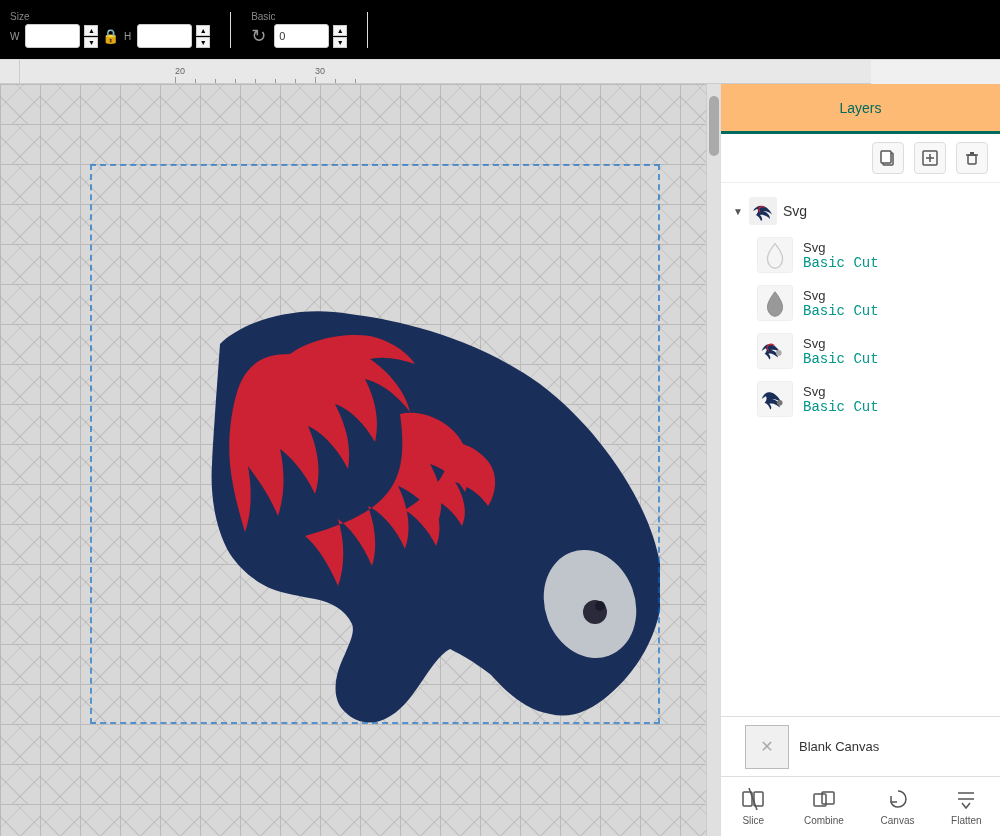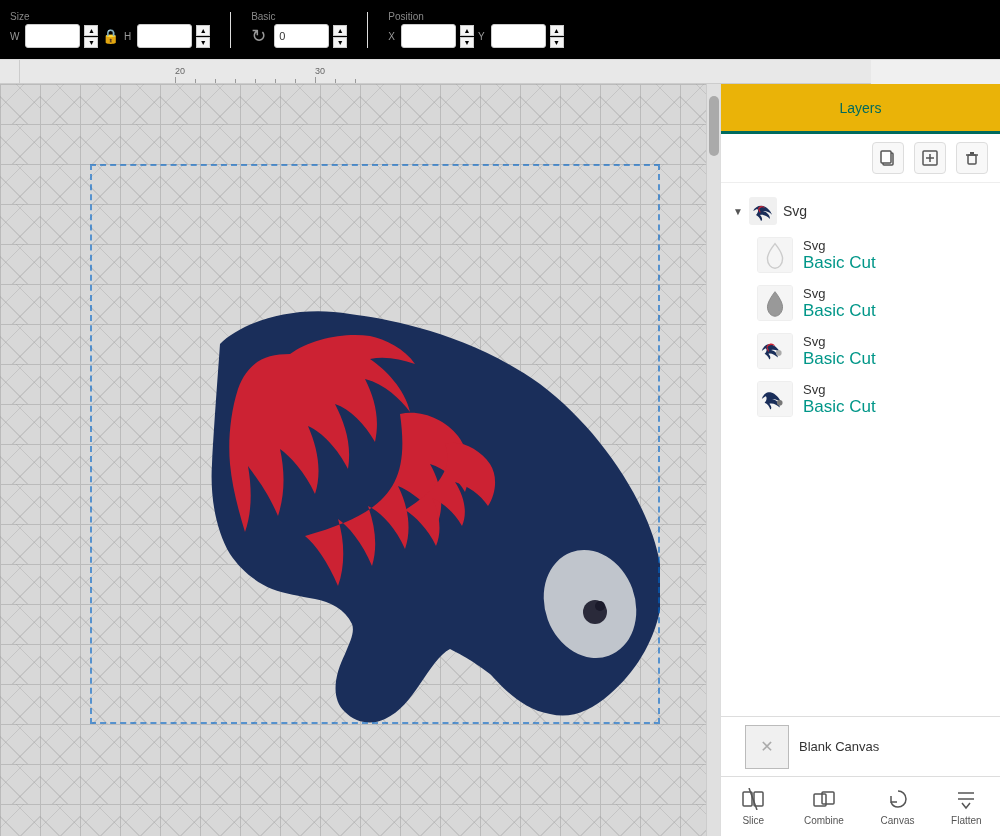--- a/index.html
+++ b/index.html
@@ -171,21 +171,21 @@
       background: #fff;
       border-left: 1px solid #ddd;
       display: flex;
       flex-direction: column;
     }
 
     
     #panel-tabs {
       display: flex;
       border-bottom: 2px solid #e0e0e0;
-      background: #eab308;
+      background: #fdba74;
     }
     .panel-tab {
       flex: 1;
       height: 50px;
       display: flex;
       align-items: center;
       justify-content: center;
       font-size: 14px;
       font-weight: 500;
       cursor: pointer;
@@ -277,22 +277,23 @@
     .layer-info {
       display: flex;
       flex-direction: column;
     }
     .layer-name {
       font-size: 13px;
       color: #333;
       font-weight: 500;
     }
     .layer-sub {
-      font-size: 17px;
+      font-size: 14px;
       color: #009688;
+      font-family: Liberation Mono, monospace;
     }
 
     
     #canvas-info {
       height: 60px;
       border-top: 1px solid #ddd;
       display: flex;
       align-items: center;
       padding: 0 24px;
       gap: 10px;
@@ -393,37 +394,20 @@
       <input class="toolbar-input" type="text" value="0" style="">
       <div class="toolbar-spin">
         <button>▲</button>
         <button>▼</button>
       </div>
     </div>
   </div>
 
   <div class="toolbar-divider"></div>
 
-  <div class="toolbar-group">
-    <span class="toolbar-label">Position</span>
-    <div class="toolbar-inputs">
-      <span style="font-size:10px;color:#999;margin-right:2px;">X</span>
-      <input class="toolbar-input" type="text" value="" style="">
-      <div class="toolbar-spin">
-        <button>▲</button>
-        <button>▼</button>
-      </div>
-      <span style="font-size:10px;color:#999;margin-right:2px;">Y</span>
-      <input class="toolbar-input" type="text" value="" style="">
-      <div class="toolbar-spin">
-        <button>▲</button>
-        <button>▼</button>
-      </div>
-    </div>
-  </div>
 </div>
 
 <div id="ruler-container">
   <div id="ruler-corner"></div>
   <div id="ruler-h">
     <span class="ruler-num" style="left:155px;">20</span>
     <div class="ruler-line" style="left:155px;"></div>
     <span class="ruler-num" style="left:295px;">30</span>
     <div class="ruler-line" style="left:295px;"></div>
 

